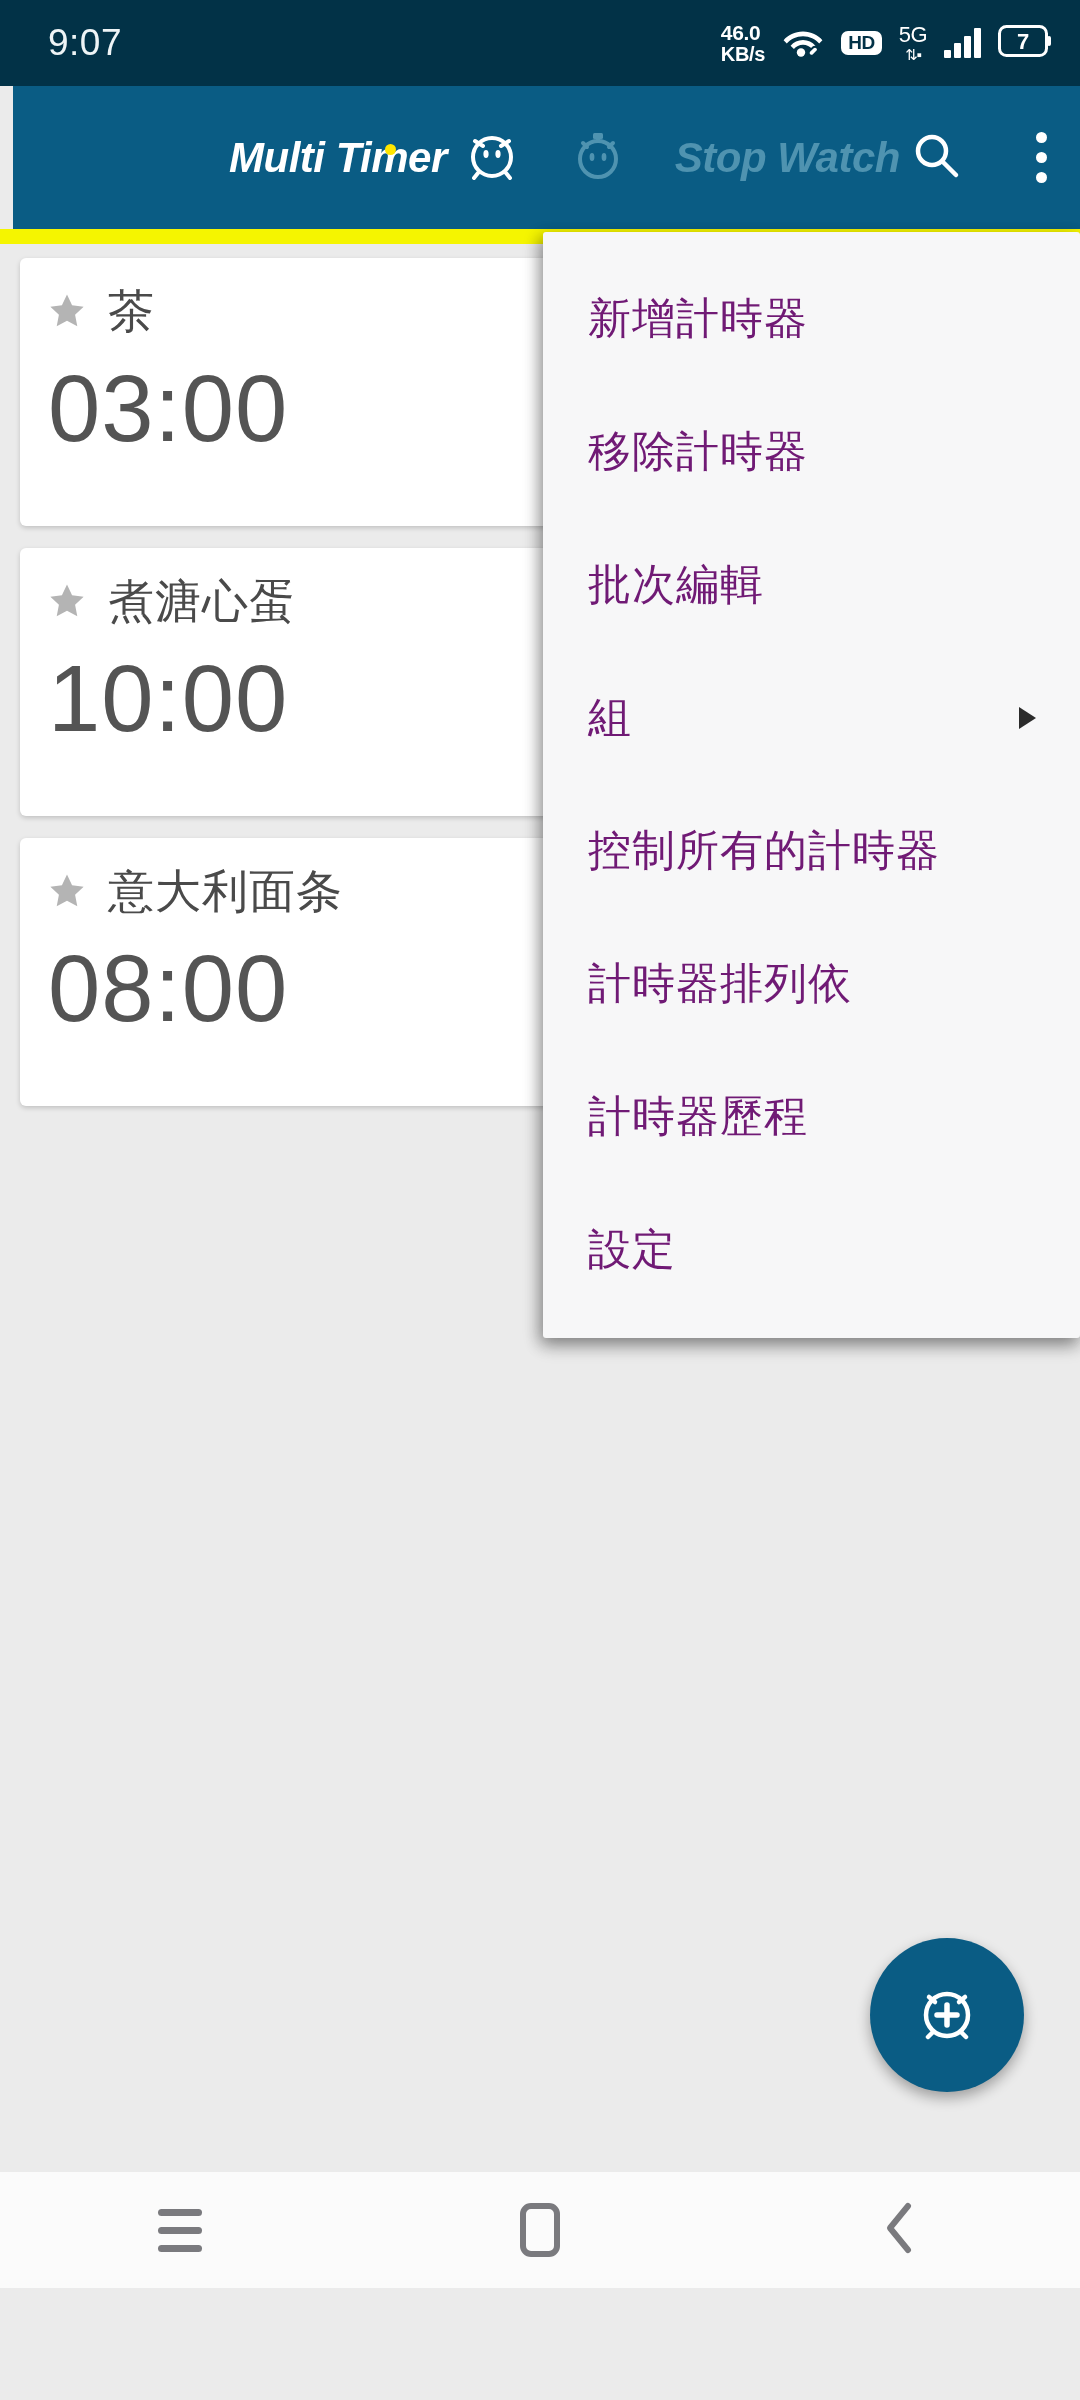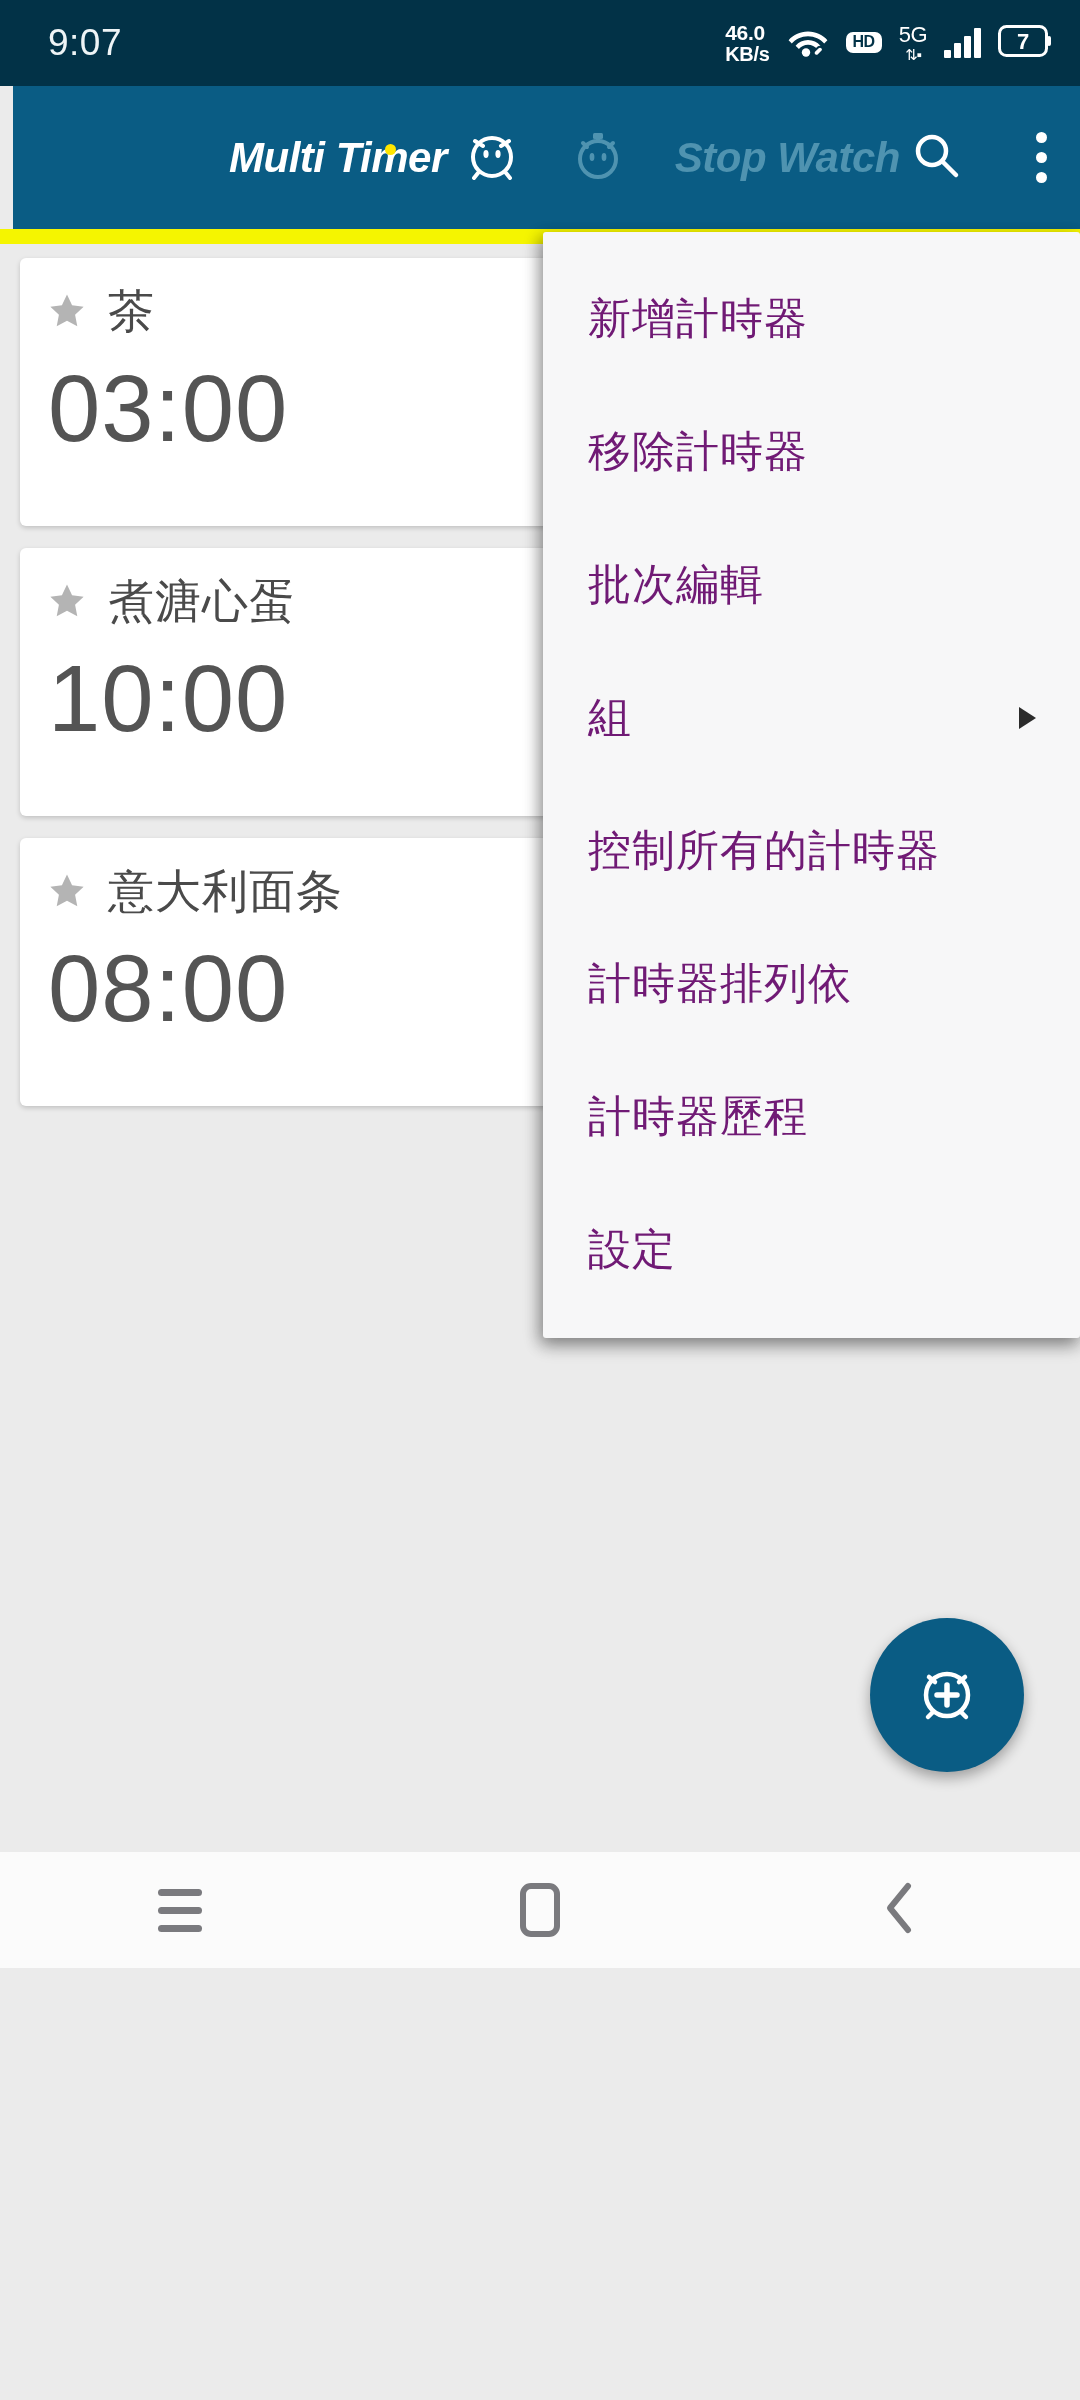--- a/index.html
+++ b/index.html
@@ -5,21 +5,21 @@
 <style>
   * { box-sizing: border-box; margin: 0; padding: 0; }
   html, body {
     width: 1080px; height: 2400px;
     overflow: hidden;
     background: #ebebeb;
     font-family: "Liberation Sans", "DejaVu Sans", sans-serif;
   }
   #screen {
     position: relative;
-    width: 1080px; height: 1968px;
+    width: 1080px; height: 2288px;
     background: #ebebeb;
     overflow: hidden;
   }
 
   
   #status-bar {
     position: absolute; left: 0; top: 0;
     width: 1080px; height: 86px;
     background: #023247;
     display: flex; align-items: center;
@@ -37,21 +37,21 @@
     align-items: flex-start; justify-content: center;
     line-height: 1.02;
     color: #ffffff;
     font-weight: bold;
     font-size: 21px;
     letter-spacing: -0.3px;
   }
   .netspeed .u { font-size: 20px; }
   .hd-badge {
     background: #ffffff; color: #023247;
-    font-weight: bold; font-size: 16px;
+    font-weight: bold; font-size: 19px;
     border-radius: 7px;
     padding: 2px 7px 3px 7px;
     line-height: 1;
     letter-spacing: -0.5px;
   }
   .fiveg-wrap {
     display: flex; flex-direction: column; align-items: center;
     line-height: 1; color: #fff; text-align: center;
   }
   .fiveg-label { font-size: 22px; font-weight: 500; letter-spacing: -0.5px; }

